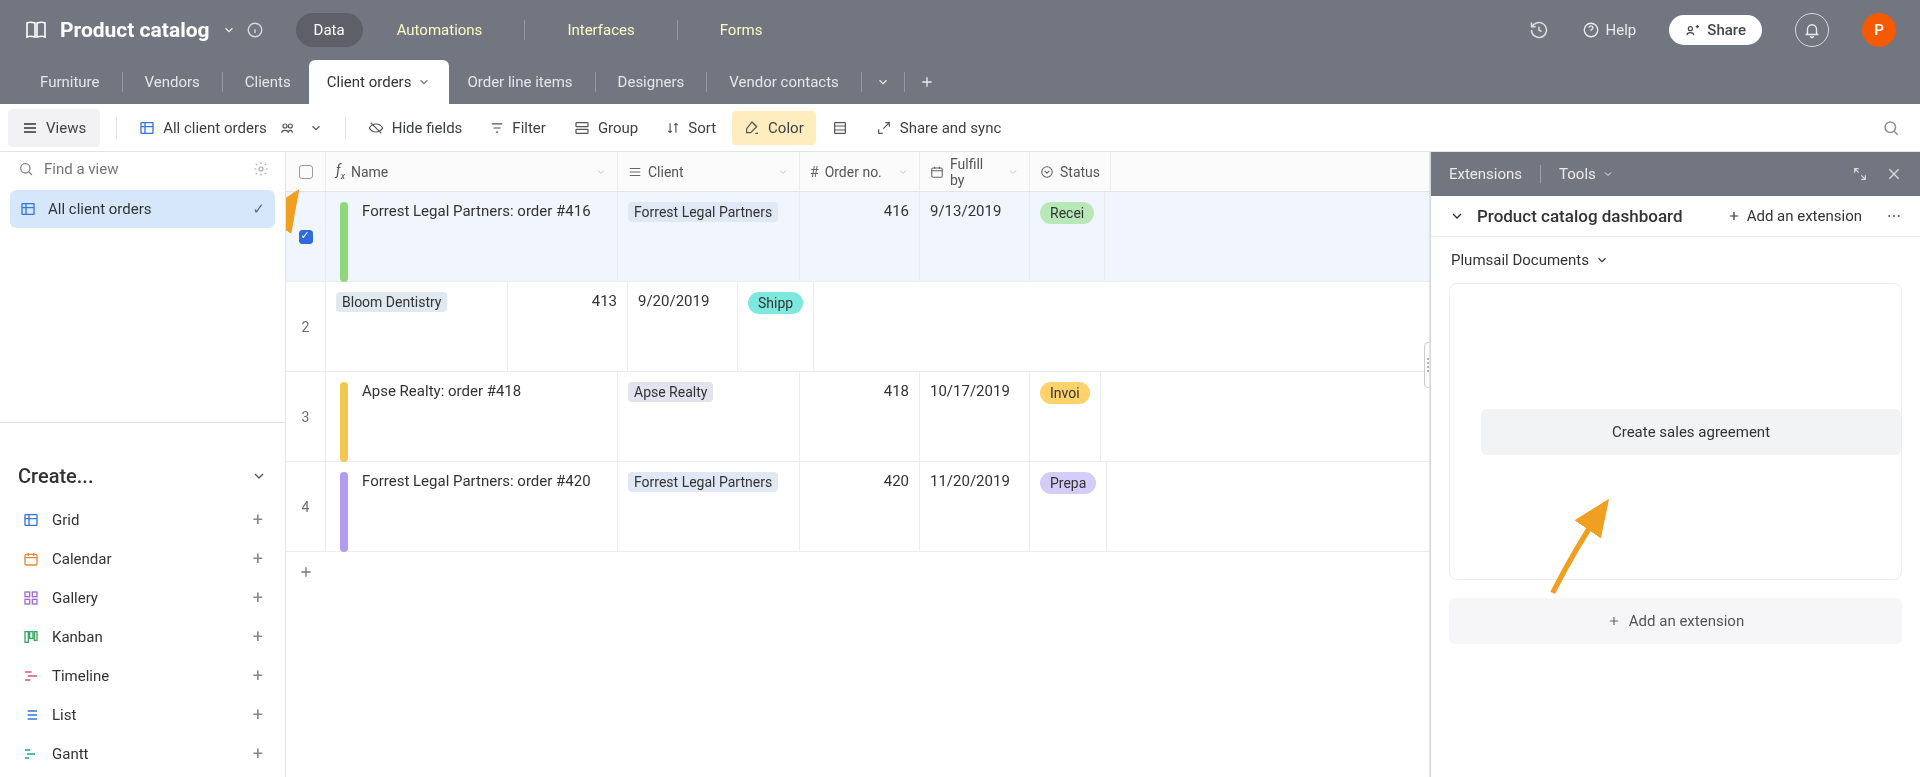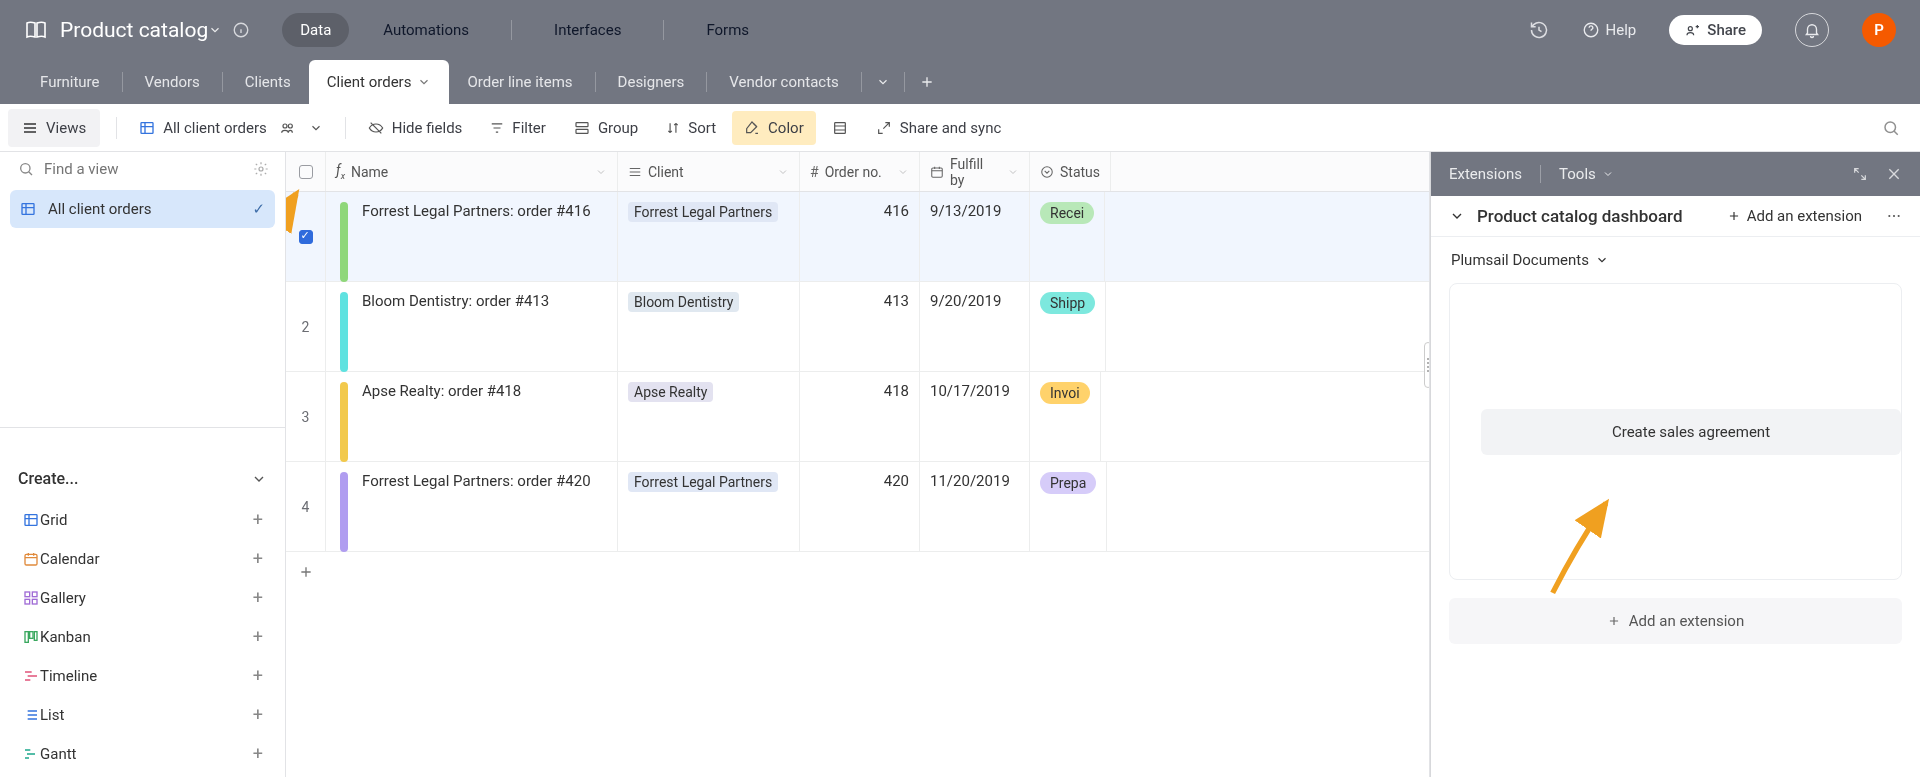--- a/index.html
+++ b/index.html
@@ -1,25 +1,25 @@
 <!DOCTYPE html>
 <html><head>
 <meta charset="utf-8">
 <style>
 * { margin:0; padding:0; box-sizing:border-box; font-family:-apple-system,BlinkMacSystemFont,"Segoe UI",Roboto,sans-serif; }
 body { width:1920px; height:777px; overflow:hidden; font-size:13px; color:#333; background:#fff; }
 
 
 .top-header { height:60px; background:#727681; display:flex; align-items:center; padding:0 24px; color:#e9eaed; }
 .top-header .base-icon { width:24px; height:24px; margin-right:12px; }
-.top-header .base-name { font-size:21px; font-weight:400; color:#fff; margin-right:0; }
+.top-header .base-name { font-size:21px; font-weight:700; color:#fff; margin-right:12px; }
 .top-header .chev { margin-right:10px; opacity:.85; }
 .top-header .info-icon { margin-right:32px; opacity:.85; display:flex;align-items:center; }
 .top-nav { display:flex; align-items:center; gap:16px; }
-.top-nav .nitem { padding:8px 18px; font-size:15px; color:#0f172a; border-radius:999px; cursor:pointer; }
+.top-nav .nitem { padding:8px 18px; font-size:15px; color:#fef9c3; border-radius:999px; cursor:pointer; }
 .top-nav .nitem.active { background:#5d6069; color:#fff; }
 .top-nav .sep { width:1px; height:20px; background:rgba(255,255,255,.25); margin:0 8px; }
 .th-right { margin-left:auto; display:flex; align-items:center; gap:33px; }
 .th-right .icn { width:20px; height:20px; opacity:.9; display:flex;align-items:center;justify-content:center; }
 .th-right .help { display:flex; align-items:center; gap:6px; font-size:15px; }
 .share-btn { background:#fff; color:#43464d; border-radius:999px; padding:6px 16px; font-size:15px; display:flex; align-items:center; gap:6px; font-weight:500; }
 .bell-btn { width:34px; height:34px; border:1.5px solid rgba(255,255,255,.7); border-radius:50%; display:flex;align-items:center;justify-content:center; }
 .avatar { width:34px; height:34px; border-radius:50%; background:#f55a00; color:#fff; display:flex;align-items:center;justify-content:center; font-weight:600; font-size:15px; }
 
 
@@ -47,24 +47,24 @@
 .sb-search input { border:none; outline:none; flex:1; font-size:15px; background:transparent; }
 .sb-search .gear { margin-left:auto; opacity:.55; }
 .view-list { padding:4px 10px 18px; }
 .view-item { display:flex; align-items:center; gap:10px; padding:10px 10px; border-radius:6px; font-size:15px; cursor:pointer; }
 .view-item.selected { background:#d7e7fb; }
 .view-item .vicn { width:18px; text-align:center; }
 .view-item .vicn.blue { color:#3474de; }
 .view-item .vicn.orange { color:#e08a3c; }
 .view-item .chk { margin-left:auto; color:#3d6da8; }
 .create-section { margin-top:auto; border-top:1px solid #e2e3e6; padding:12px 18px 0; }
-.create-header { display:flex; align-items:center; font-size:16px; font-weight:500; padding:8px 0;margin-top:21px; }
+.create-header { display:flex; align-items:center; font-size:20px; font-weight:500; padding:8px 0;margin-top:21px; }
 .create-header .chev { margin-left:auto; }
 .create-list { padding:4px 0; }
-.create-item { display:flex; align-items:center; gap:0; padding:9px 4px; font-size:15px; cursor:pointer; }
+.create-item { display:flex; align-items:center; gap:12px; padding:9px 4px; font-size:15px; cursor:pointer; }
 .create-item .plus { margin-left:auto; color:#888; font-size:18px; }
 .create-item .cicn { width:18px; display:flex;align-items:center;justify-content:center; }
 
 
 .grid-area { flex:1; position:relative; border-right:1px solid #e2e3e6; background:#fff; overflow:hidden; }
 .ghead { display:flex; height:40px; border-bottom:1px solid #e2e3e6; background:#fbfbfc; color:#555; }
 .gcell-h { display:flex; align-items:center; padding:0 10px; border-right:1px solid #eceded; font-size:14px; gap:6px; position:relative; }
 .gcell-h .drop { margin-left:auto; opacity:.5; }
 .col-chk { width:40px; justify-content:center; }
 .col-name { width:292px; }
@@ -479,24 +479,20 @@
     <div class="gc col-order">416</div>
     <div class="gc col-fulfill">9/13/2019</div>
     <div class="gc col-status">
             <span class="badge green">Recei</span>
           </div>
         </div>
         <div class="grow">
     <div class="gc col-chk">
             <span class="rn">2</span>
           </div>
-    <div class="gc col-name colname-inner">
-      <div class="colorbar" style="background:#5fe2e0"></div>
-      <span>Bloom Dentistry: order #413</span>
-    </div>
     <div class="gc col-client">
             <span class="chip bd">Bloom Dentistry</span>
           </div>
     <div class="gc col-order">413</div>
     <div class="gc col-fulfill">9/20/2019</div>
     <div class="gc col-status">
             <span class="badge teal">Shipp</span>
           </div>
         </div>
         <div class="grow">

